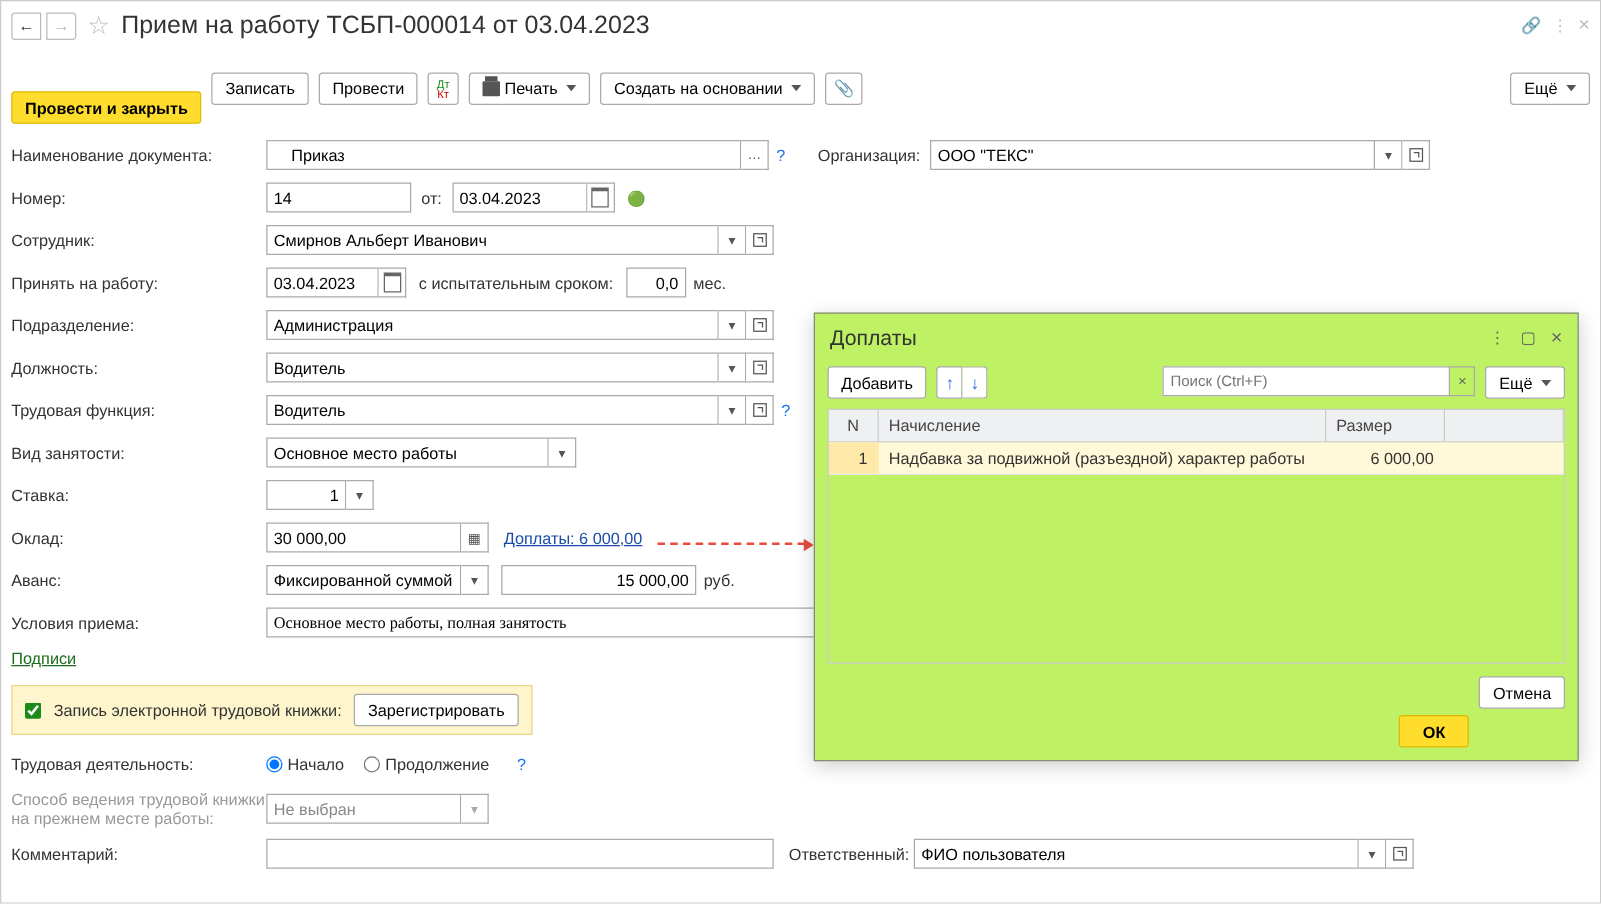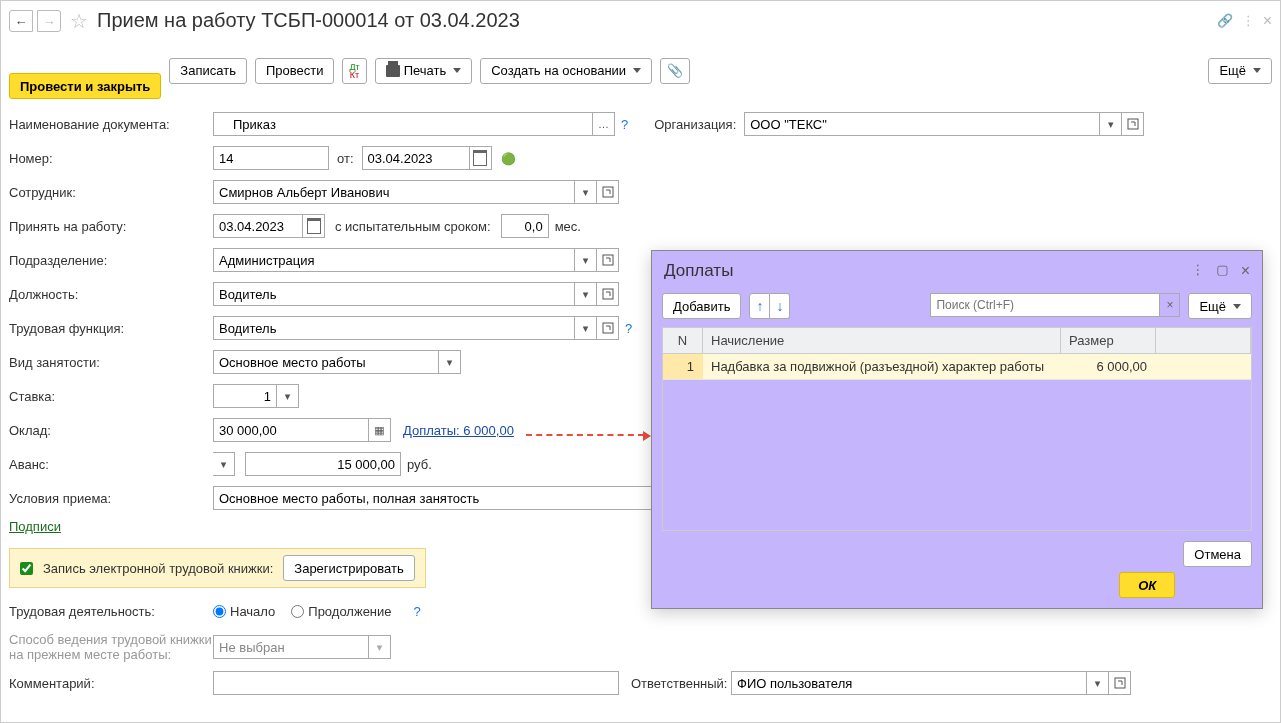--- a/index.html
+++ b/index.html
@@ -26,21 +26,21 @@
 .input-addon { border:1px solid #aaa; border-left:none; height:24px; width:22px; display:flex; align-items:center; justify-content:center; background:#fff; cursor:pointer; color:#555; font-size:11px; }
 .help-q { color:#1a73e8; margin-left:6px; cursor:pointer; font-size:13px; }
 .checkbox-row { display:flex; align-items:center; gap:6px; margin-bottom:10px; }
 .link-style { color:#1a6d1a; text-decoration:underline; cursor:pointer; font-size:13px; }
 .radio-group { display:flex; gap:16px; align-items:center; }
 .radio-item { display:flex; align-items:center; gap:4px; }
 .etk-box { background:#fff5cc; border:1px solid #e8d58a; padding:6px 10px; display:inline-flex; align-items:center; gap:10px; margin: 4px 0 10px 0; }
 .etk-chk { accent-color:#1a8c1a; }
 .red-arrow { position:absolute; border-top:2px dashed #e74c3c; width:118px; left:525px; top:433px; }
 .red-arrow::after { content:""; position:absolute; right:-7px; top:-5px; border-left:8px solid #e74c3c; border-top:5px solid transparent; border-bottom:5px solid transparent; }
-.popup { position:absolute; left:650px; top:249px; width:612px; height:359px; background:#c4b5fd; border:1px solid #888; box-shadow:0 4px 16px rgba(0,0,0,.2); display:flex; flex-direction:column; }
+.popup { position:absolute; left:650px; top:249px; width:612px; height:359px; background:#bef264; border:1px solid #888; box-shadow:0 4px 16px rgba(0,0,0,.2); display:flex; flex-direction:column; }
 .popup-header { display:flex; align-items:center; padding:10px 12px 8px; }
 .popup-title { font-size:17px; }
 .popup-h-actions { margin-left:auto; display:flex; gap:12px; color:#666; }
 .popup-toolbar { display:flex; align-items:flex-start; gap:8px; padding:4px 10px 8px; }
 .popup-search { flex:0 0 250px; display:flex; margin-left:auto; }
 .popup-search input { flex:1; border:1px solid #aaa; height:24px; padding:2px 5px; font-size:12px; color:#888; }
 .popup-search .clear-x { border:1px solid #aaa; border-left:none; width:20px; display:flex; align-items:center; justify-content:center; font-size:12px; color:#666; height:24px; cursor:pointer; }
 .grid-wrap { border:1px solid #ccc; margin:0 10px; flex:1; overflow:auto; }
 .grid-head { display:flex; background:#eef0f2; border-bottom:1px solid #ccc; }
 .grid-head .gh { padding:5px 8px; font-size:13px; border-right:1px solid #ccc; color:#444; }
@@ -229,32 +229,33 @@
     <div class="input-wrap">
       <input class="text-input" style="width: 156px; " value="30 000,00">
       <div class="input-addon">▦</div>
     </div>
     <a class="link-style" style="margin-left:12px;color:#1a4ba8;">Доплаты: 6 000,00</a>
   </div>
 
   <div class="form-row">
     <div class="form-label">Аванс:</div>
     <div class="input-wrap">
+      <input class="text-input" style="width: 156px;" value="Фиксированной суммой">
       <div class="input-addon">▾</div>
     </div>
     <div class="input-wrap" style="margin-left:10px;">
       <input class="text-input" style="width: 156px; text-align: right;" value="15 000,00">
     </div>
     <span style="margin-left:6px;">руб.</span>
   </div>
 
   <div class="form-row">
     <div class="form-label">Условия приема:</div>
     <div class="input-wrap">
-      <input class="text-input" style="width: 476px;" value="Основное место работы, полная занятость">
+      <input class="text-input" style="width: 476px; font-family: Liberation Serif, serif;" value="Основное место работы, полная занятость">
     </div>
   </div>
 
   <div style="margin:4px 0 10px 0;">
     <a class="link-style">Подписи</a>
   </div>
 
   <div class="etk-box">
     <input type="checkbox" checked="" class="etk-chk" style="">
     <span>Запись электронной трудовой книжки:</span>
@@ -343,18 +344,18 @@
         <div class="gh bl"></div>
       </div>
       <div class="grid-row">
         <div class="gc n">1</div>
         <div class="gc nm">Надбавка за подвижной (разъездной) характер работы</div>
         <div class="gc sz">6 000,00</div>
         <div class="gc bl"></div>
       </div>
     </div>
     <div class="popup-footer">
-      <button class="btn primary" style="padding:4px 18px;font-style:italic;">ОК</button>
+      <button class="btn primary" style="padding:4px 18px;">ОК</button>
       <button class="btn">Отмена</button>
     </div>
   </div>
 
 </div>
 
 </body></html>

